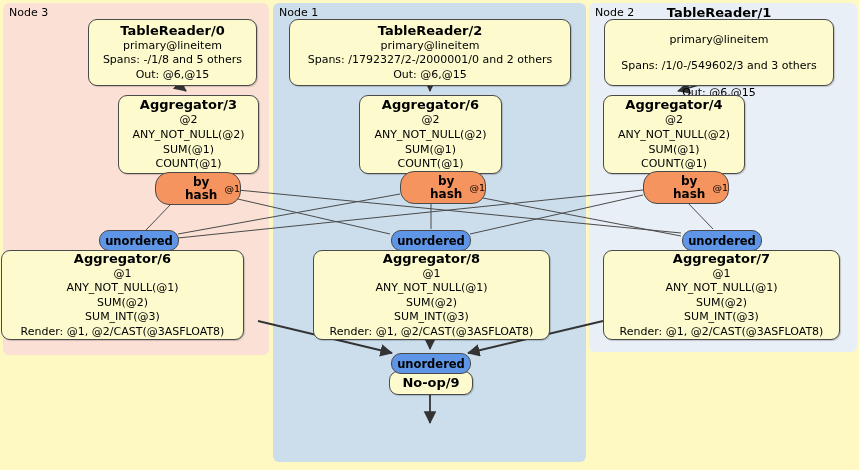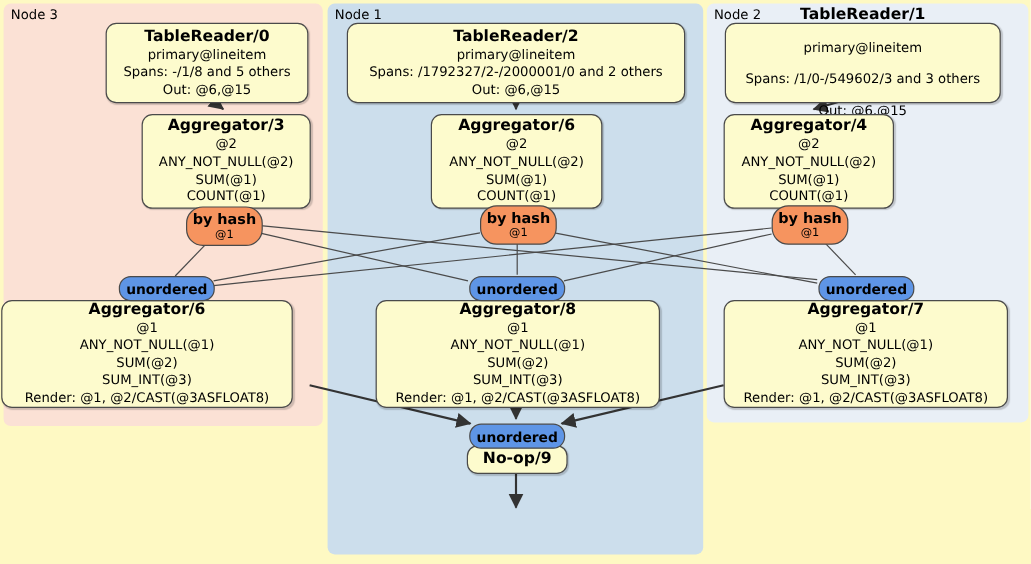--- a/index.html
+++ b/index.html
@@ -31,22 +31,22 @@
   #aggregator5{left:359px;top:95px;width:141px;height:77px;}
   #aggregator4{left:603px;top:95px;width:140px;height:77px;}
   #aggregator6{left:1px;top:250px;width:241px;height:88px;}
   #aggregator8{left:313px;top:250px;width:235px;height:88px;}
   #aggregator7{left:603px;top:250px;width:235px;height:88px;}
   #noop9{left:389px;top:371px;width:82px;height:22px;}
   #response{left:387px;top:427px;width:87px;height:22px;}
 
   .router{
     position:absolute;z-index:4;width:62px;height:31px;background:#f6945f;
-    border:1.4px solid #4a4a4a;border-radius:14px;display:flex;flex-direction:column;
-    justify-content:center;align-items:center;text-align:center;
+    border:1.4px solid #4a4a4a;border-radius:14px;display:flex;flex-direction:row;
+    justify-content:center;align-items:center;text-align:center;padding-left:22px;
   }
   .router .rlabel{font-size:12px;font-weight:bold;line-height:13px;}
   .router .rdetail{font-size:9.5px;line-height:11px;}
   #router-left{left:155px;top:172px;}
   #router-mid{left:400px;top:171px;}
   #router-right{left:643px;top:171px;}
 
   .stream{
     position:absolute;z-index:4;width:78px;height:19px;background:#5e95e6;
     border:1.4px solid #4a4a4a;border-radius:10px;display:flex;justify-content:center;

